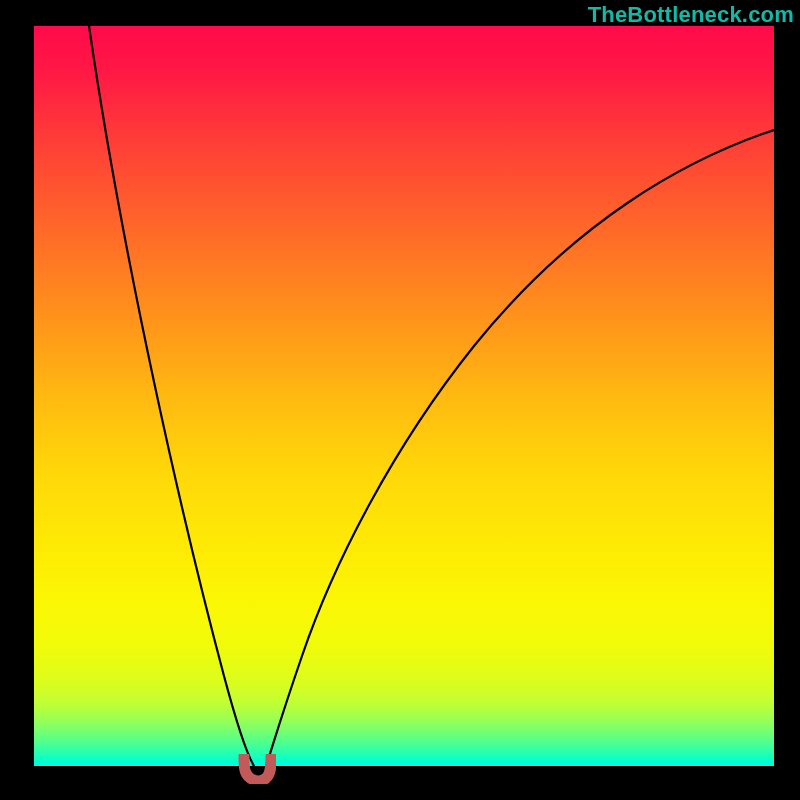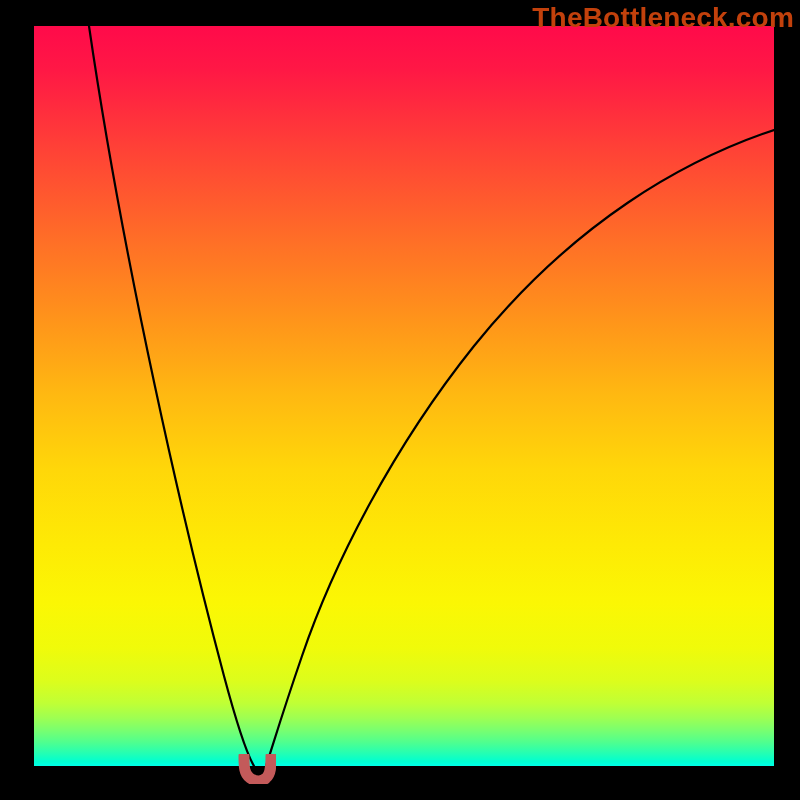--- a/index.html
+++ b/index.html
@@ -35,23 +35,23 @@
       #26ffb1 98.2%,
       #00ffd1 99.4%,
       #00ffe8 100%
     );
   }
   .watermark {
     position: absolute;
     top: 2px;
     right: 6px;
     font-family: Arial, Helvetica, sans-serif;
-    font-size: 28px;
+    font-size: 22px;
     font-weight: 600;
-    color: #c2410c;
+    color: #14b8a6;
     letter-spacing: 0.2px;
     user-select: none;
   }
   svg.curves {
     position: absolute;
     left: 0;
     top: 0;
   }
   .bump {
     position: absolute;

